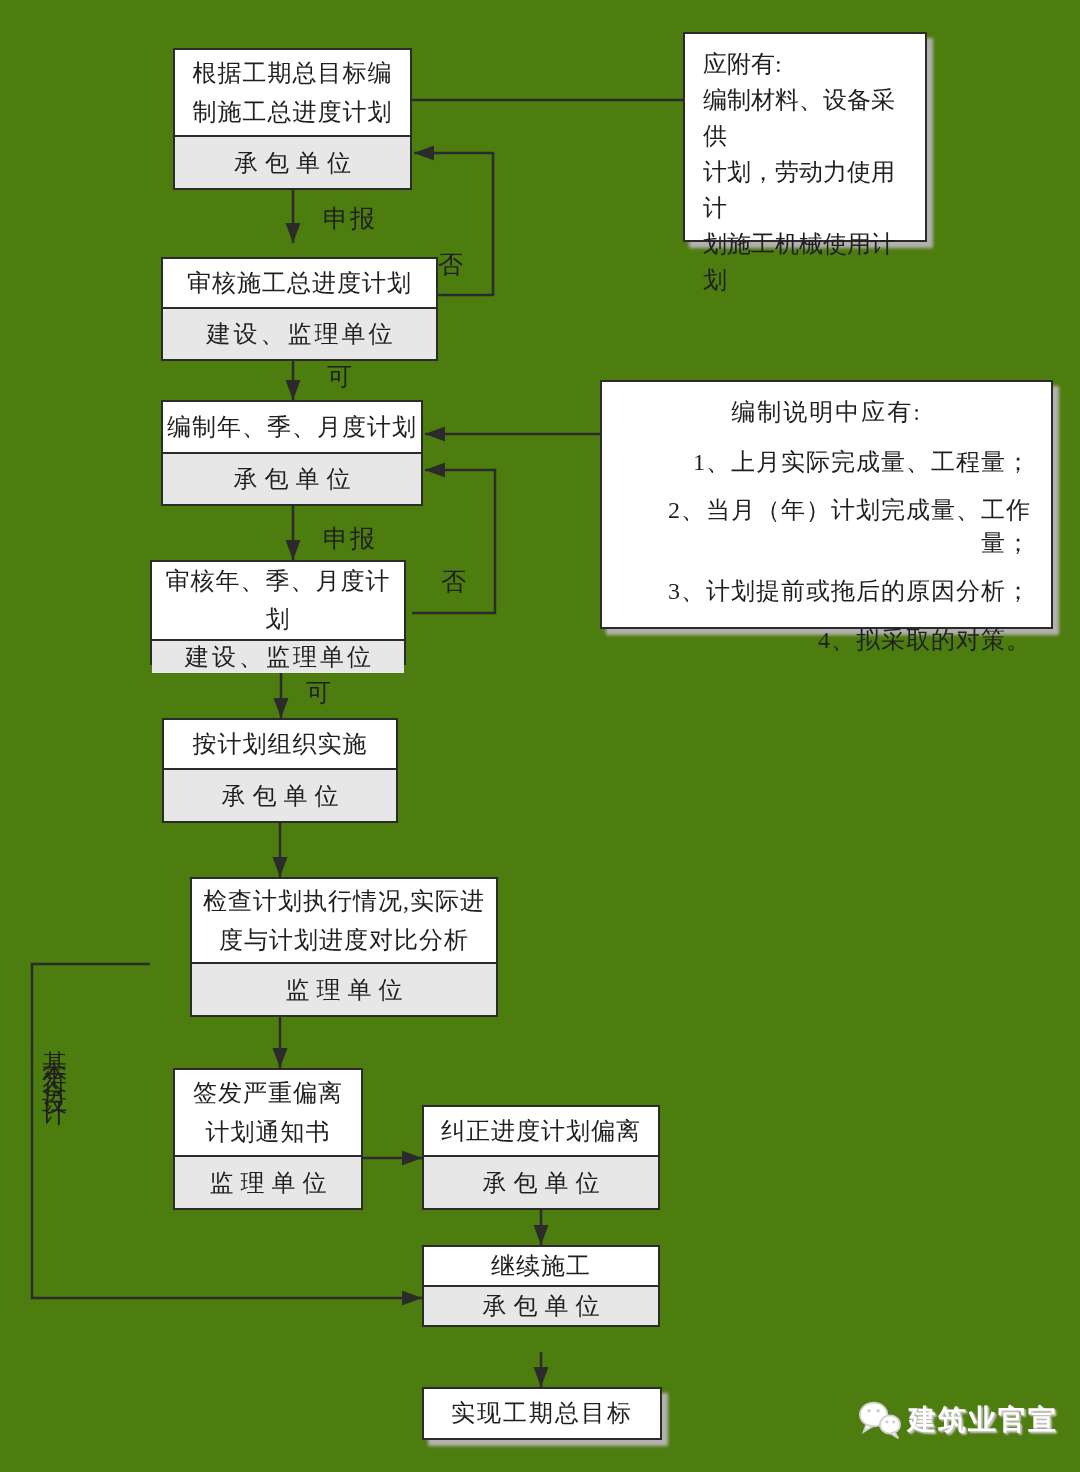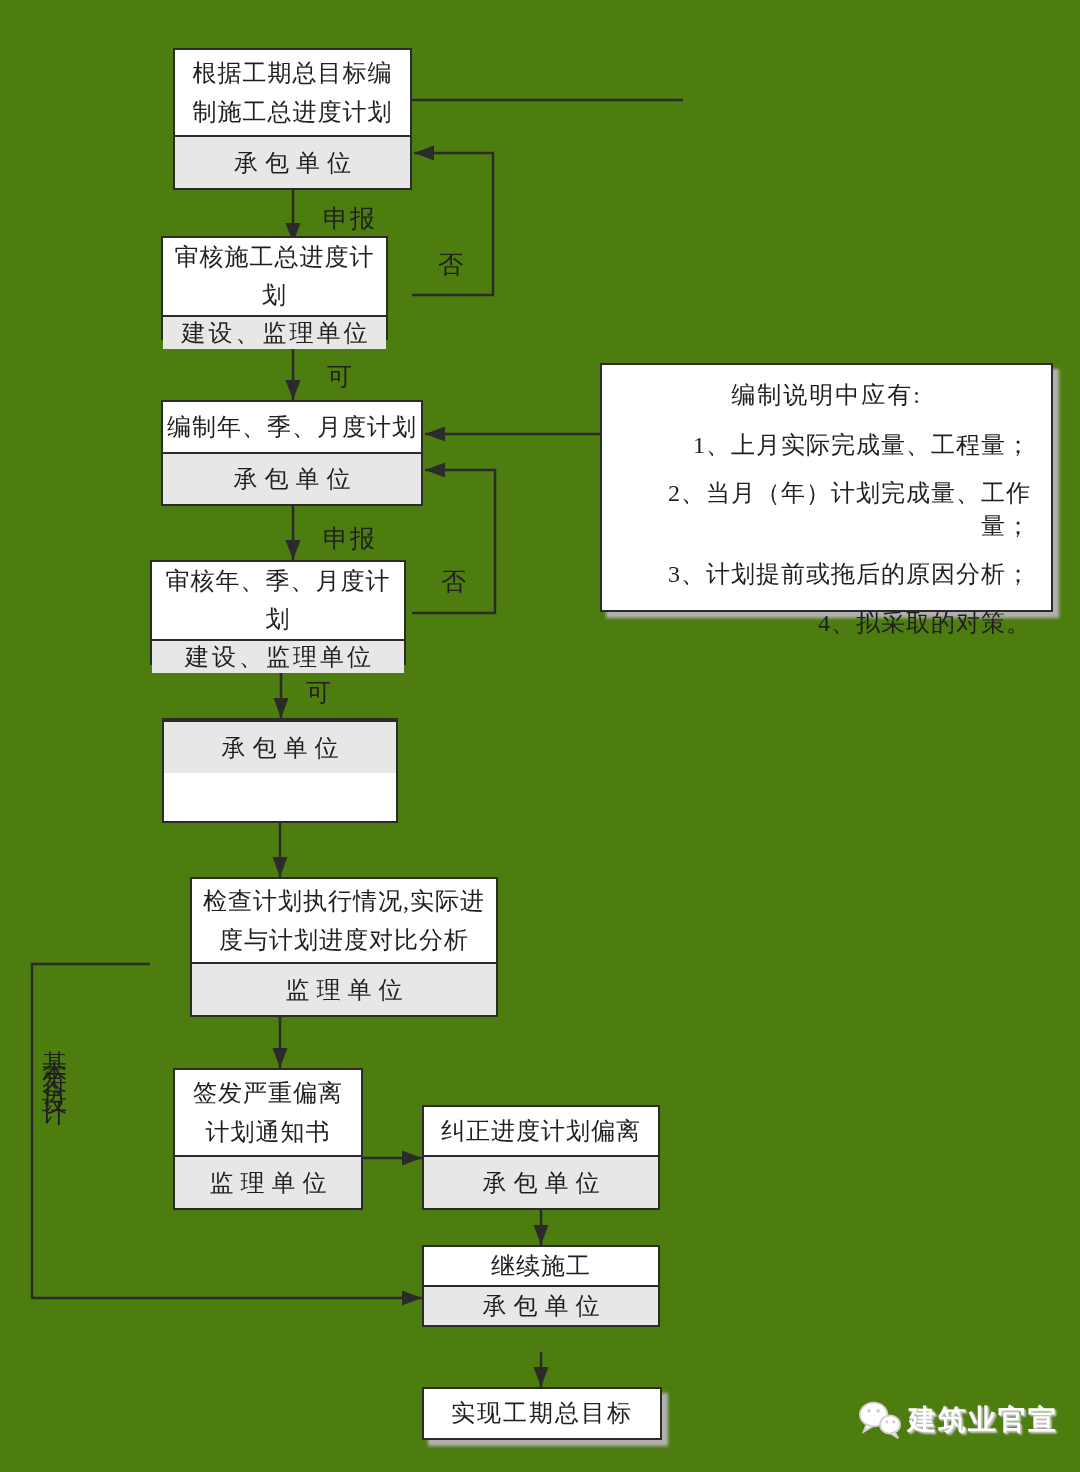--- a/index.html
+++ b/index.html
@@ -25,21 +25,21 @@
   }
   .shadowed{box-shadow:6px 6px 3px #b3b0b0;}
   .notebox{
     position:absolute;z-index:2;box-sizing:border-box;
     border:2px solid #2b2b2b;background:#ffffff;
   }
   .note-attach{
     padding:12px 18px;font-size:24px;line-height:1.5;
     white-space:pre-line;text-align:left;
   }
-  .note-explain{padding:10px 20px 8px 20px;}
+  .note-explain{padding:10px 20px 8px 20px;margin-top:17px;}
   .note-explain .ntitle{
     text-align:center;font-size:24px;line-height:1.5;letter-spacing:2px;margin-top:2px;
   }
   .note-explain .nitem{
     text-align:right;font-size:24px;line-height:1.35;margin-top:16px;letter-spacing:1px;
   }
   .edge-label{
     position:absolute;z-index:3;font-size:25px;letter-spacing:2px;color:#1f1f1f;
   }
   .v-label{
@@ -84,36 +84,37 @@
       <path d="M150,964 H32 V1298 H422" marker-end="url(#ah)"></path>
     </g>
   </svg>
 
   <div class="pbox" style="left:173px;top:48px;width:239px;height:142px;">
     <div class="title">根据工期总目标编
 制施工总进度计划</div>
     <div class="agency" style="height:53px;">承包单位</div>
   </div>
 
-  <div class="pbox" style="left:161px;top:236px;width:227px;height:104px;">
+  <div class="pbox" style="left:161px;top:257px;width:277px;height:104px;">
     <div class="title">审核施工总进度计划</div>
     <div class="agency" style="height:52px;letter-spacing:3px;text-indent:3px;">建设、监理单位</div>
   </div>
 
   <div class="pbox" style="left:161px;top:400px;width:262px;height:106px;">
     <div class="title">编制年、季、月度计划</div>
     <div class="agency" style="height:52px;">承包单位</div>
   </div>
 
   <div class="pbox" style="left:150px;top:560px;width:256px;height:105px;justify-content:space-between;">
     <div class="title">审核年、季、月度计划</div>
     <div class="agency" style="height:52px;letter-spacing:3px;text-indent:3px;">建设、监理单位</div>
   </div>
 
   <div class="pbox" style="left:162px;top:718px;width:236px;height:105px;">
+    <div class="title">按计划组织实施</div>
     <div class="agency" style="height:53px;">承包单位</div>
   </div>
 
   <div class="pbox" style="left:150px;top:877px;width:308px;height:140px;margin-left:40px;">
     <div class="title">检查计划执行情况,实际进
 度与计划进度对比分析</div>
     <div class="agency" style="height:53px;">监理单位</div>
   </div>
 
   <div class="pbox" style="left:173px;top:1068px;width:190px;height:142px;">
@@ -129,20 +130,25 @@
 
   <div class="pbox" style="left:422px;top:1245px;width:238px;height:82px;">
     <div class="title">继续施工</div>
     <div class="agency" style="height:54px;">承包单位</div>
   </div>
 
   <div class="pbox shadowed" style="left:422px;top:1387px;width:240px;height:53px;">
     <div class="title" style="letter-spacing:2px;">实现工期总目标</div>
   </div>
 
+  <div class="notebox note-attach shadowed" style="left:683px;top:32px;width:244px;height:210px;">应附有:
+编制材料、设备采供
+计划，劳动力使用计
+划施工机械使用计
+划</div>
 
   <div class="notebox note-explain shadowed" style="left:600px;top:363px;width:453px;height:249px;">
     <div class="ntitle">编制说明中应有:</div>
     <div class="nitem">1、上月实际完成量、工程量；</div>
     <div class="nitem">2、当月（年）计划完成量、工作量；</div>
     <div class="nitem">3、计划提前或拖后的原因分析；</div>
     <div class="nitem">4、拟采取的对策。</div>
   </div>
 
   <div class="edge-label" style="left:323px;top:202px;">申报</div>

